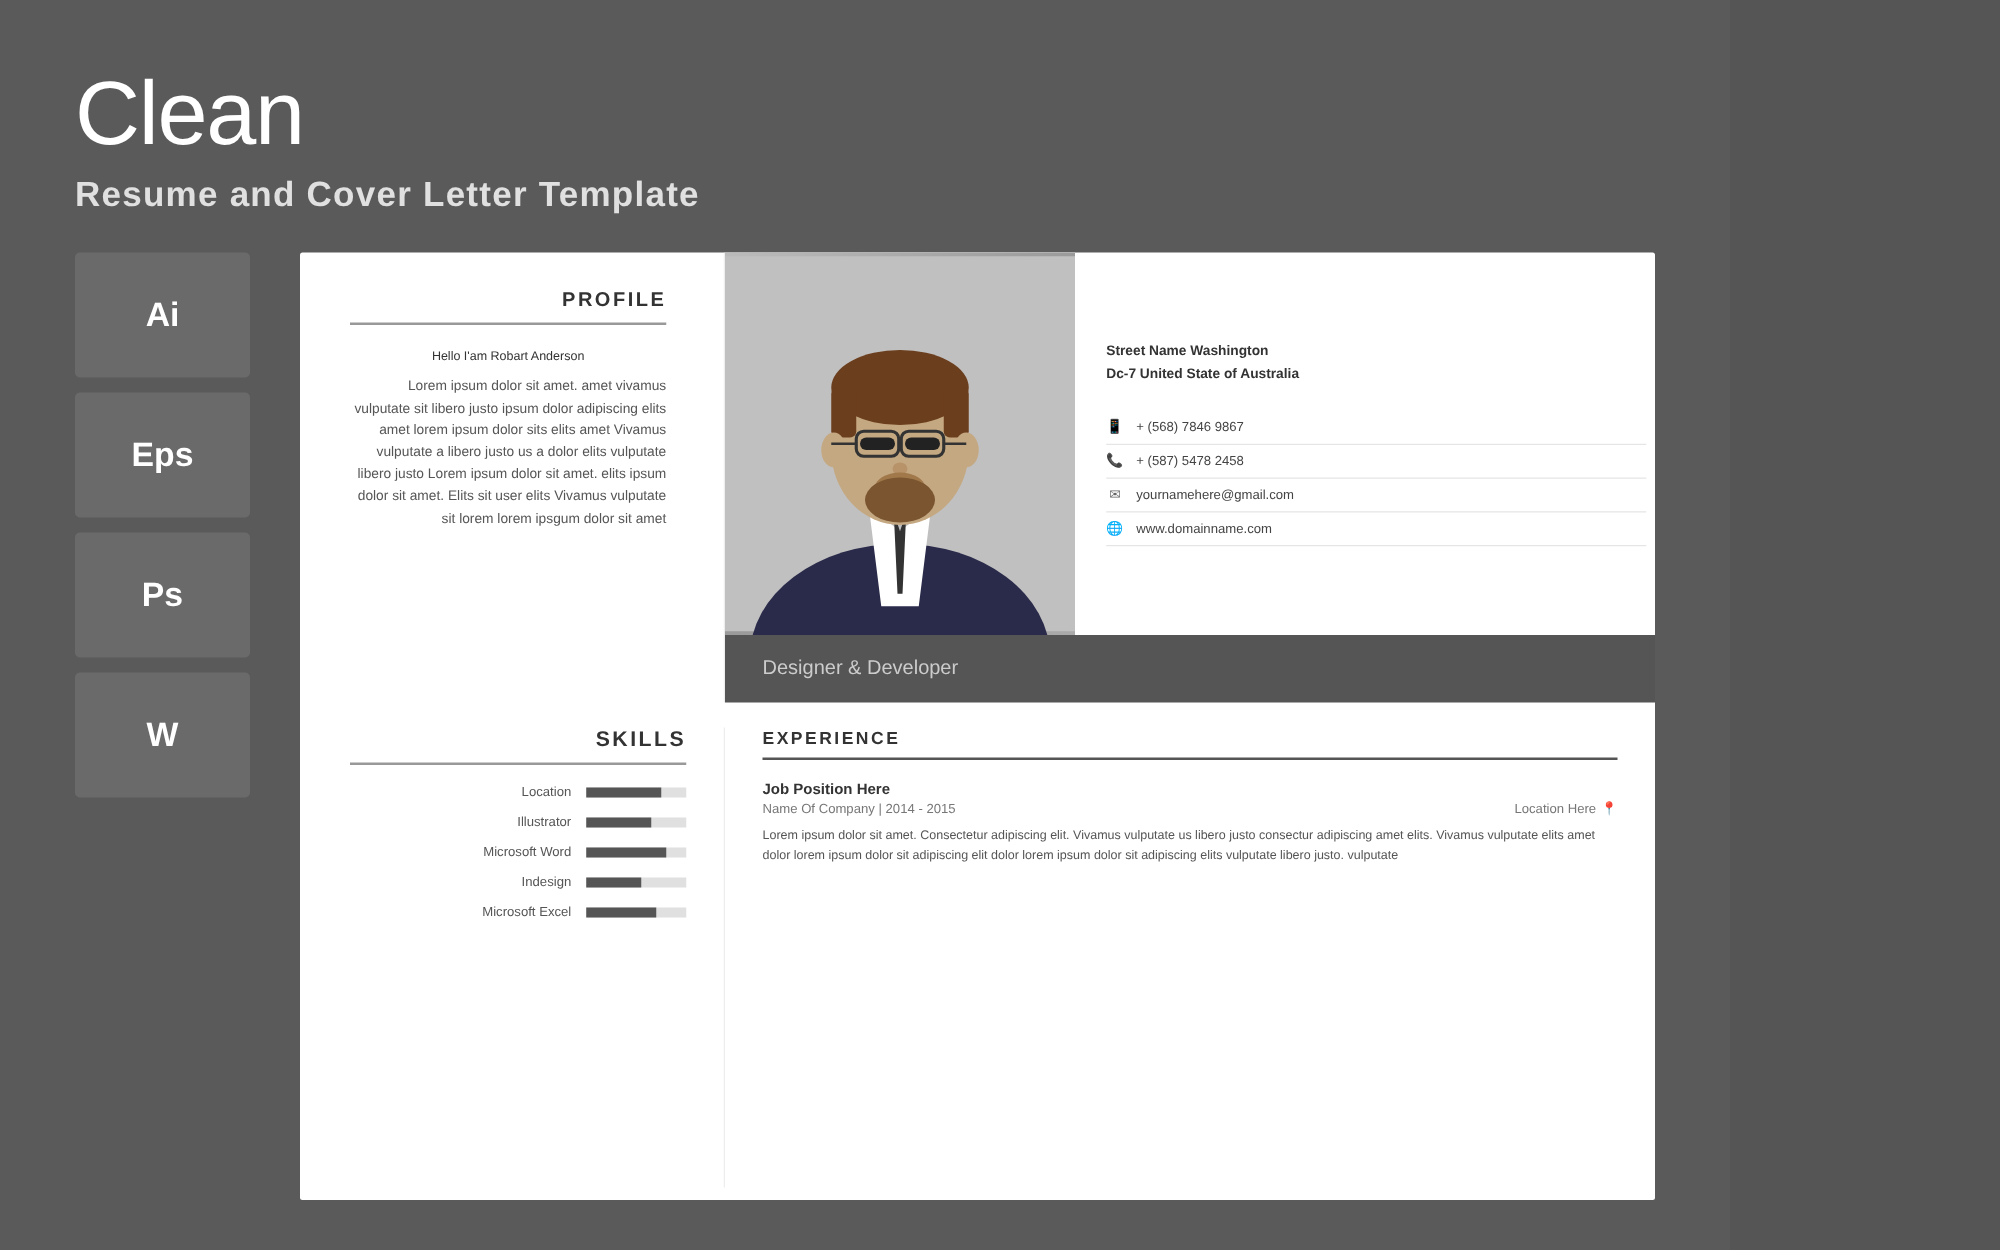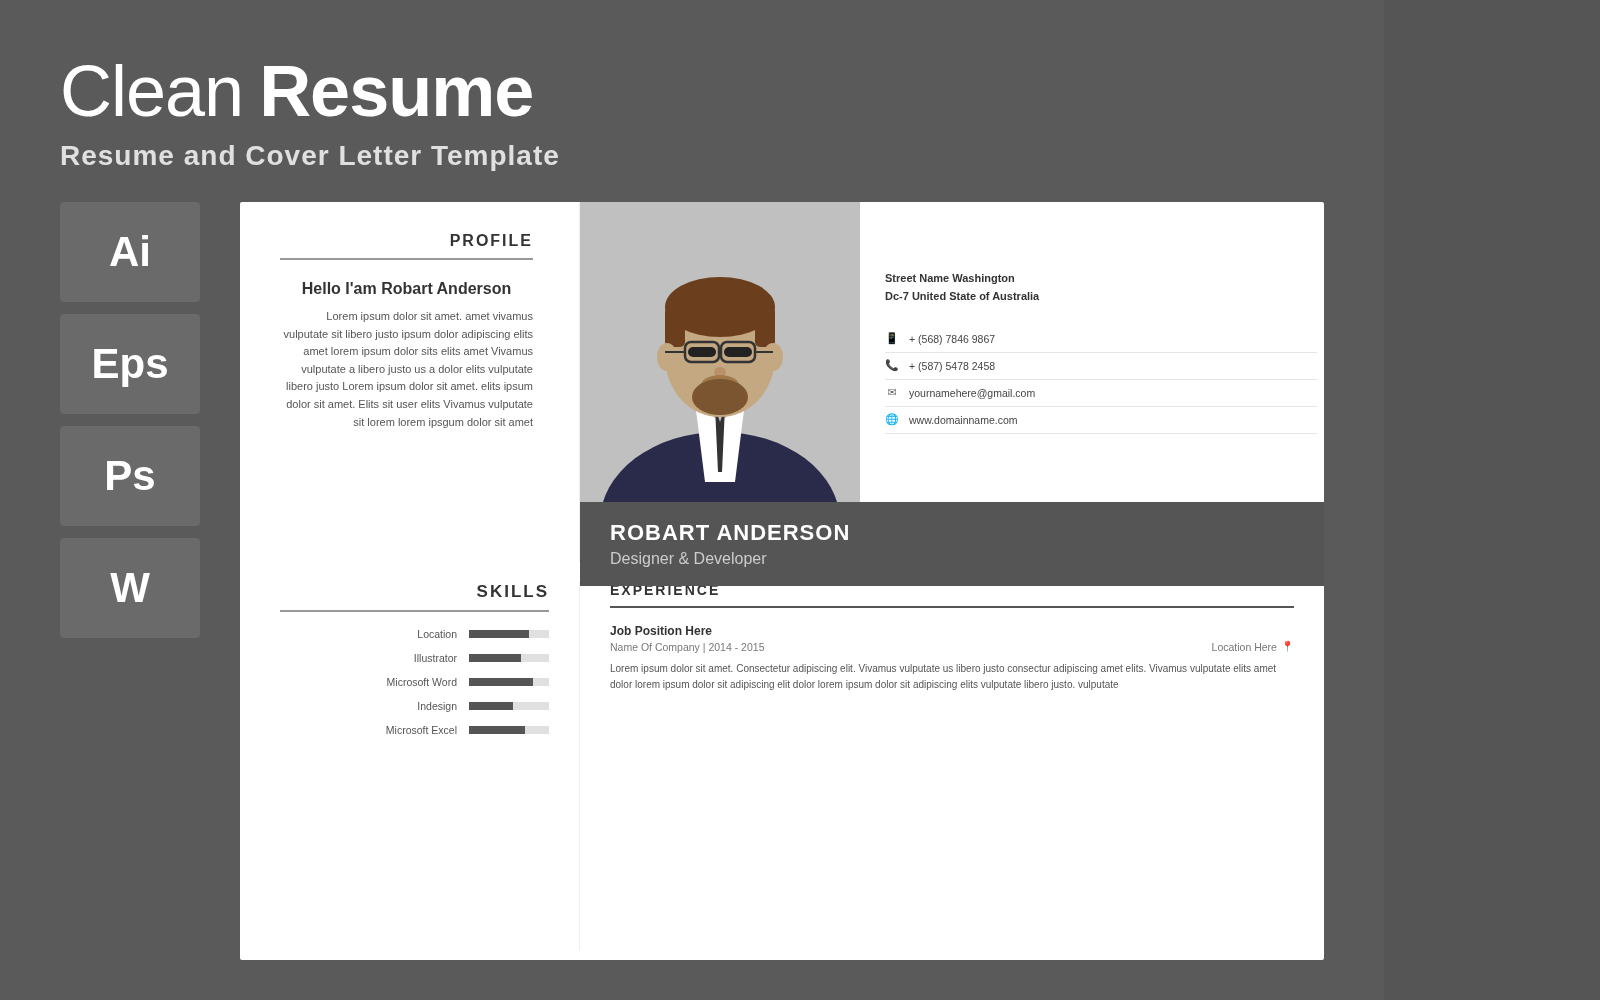--- a/index.html
+++ b/index.html
@@ -75,21 +75,21 @@
       width: 140px;
       height: 100px;
       background-color: #6a6a6a;
       display: flex;
       align-items: center;
       justify-content: center;
       border-radius: 4px;
     }
 
     .format-badge span {
-      font-size: 42px;
+      font-size: 27px;
       font-weight: 700;
       color: #ffffff;
     }
 
     
     .resume-preview {
       flex: 1;
       background-color: #ffffff;
       border-radius: 2px;
       overflow: hidden;
@@ -116,22 +116,22 @@
       font-size: 16px;
       font-weight: 700;
       color: #333;
       letter-spacing: 2px;
       border-bottom: 2px solid #999;
       padding-bottom: 8px;
       margin-bottom: 20px;
     }
 
     .profile-hello {
-      font-size: 16px;
-      font-weight: 700;
+      font-size: 10px;
+      font-weight: 400;
       color: #333;
       text-align: center;
       margin-bottom: 10px;
     }
 
     .profile-text {
       font-size: 11px;
       color: #555;
       line-height: 1.6;
       text-align: right;
@@ -336,21 +336,20 @@
     }
   </style>
 </head>
 <body>
 
 <div class="main-container">
 
   <div class="header">
     <div class="title-row">
       <span class="title-clean">Clean</span>
-      <span class="title-resume">Resume</span>
     </div>
     <div class="subtitle">Resume and Cover Letter Template</div>
   </div>
 
   <div class="content-area">
 
     <div class="icons-column">
       <div class="format-badge">
         <span>Ai</span>
       </div>
@@ -439,21 +438,20 @@
                 <span>yournamehere@gmail.com</span>
               </div>
               <div class="contact-item">
                 <span class="contact-icon">🌐</span>
                 <span>www.domainname.com</span>
               </div>
             </div>
           </div>
 
           <div class="name-banner">
-            <div class="person-name">ROBART ANDERSON</div>
             <div class="person-title">Designer &amp; Developer</div>
           </div>
         </div>
       </div>
 
       <div class="resume-bottom">
 
         <div class="skills-section">
           <div class="section-title">SKILLS</div>
 

